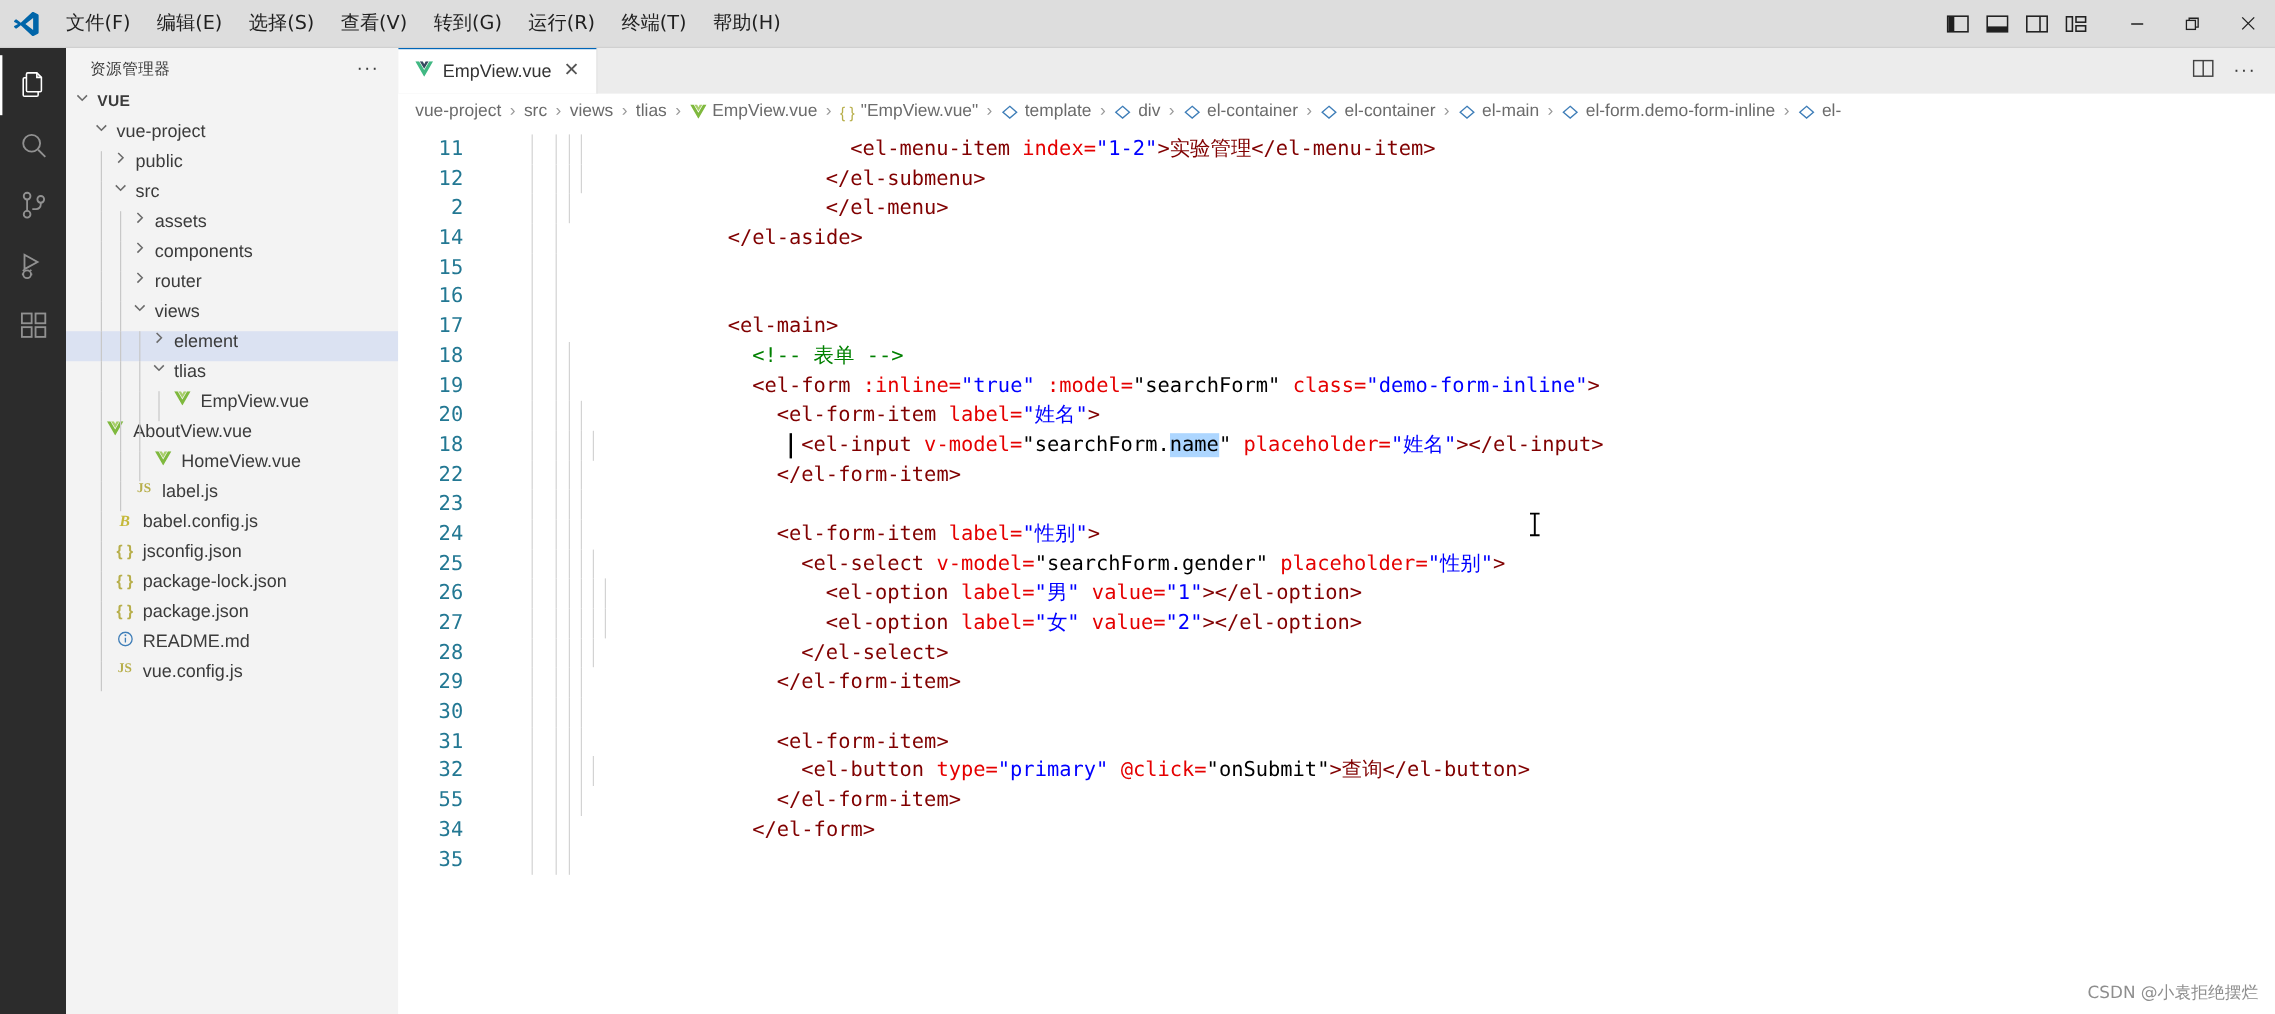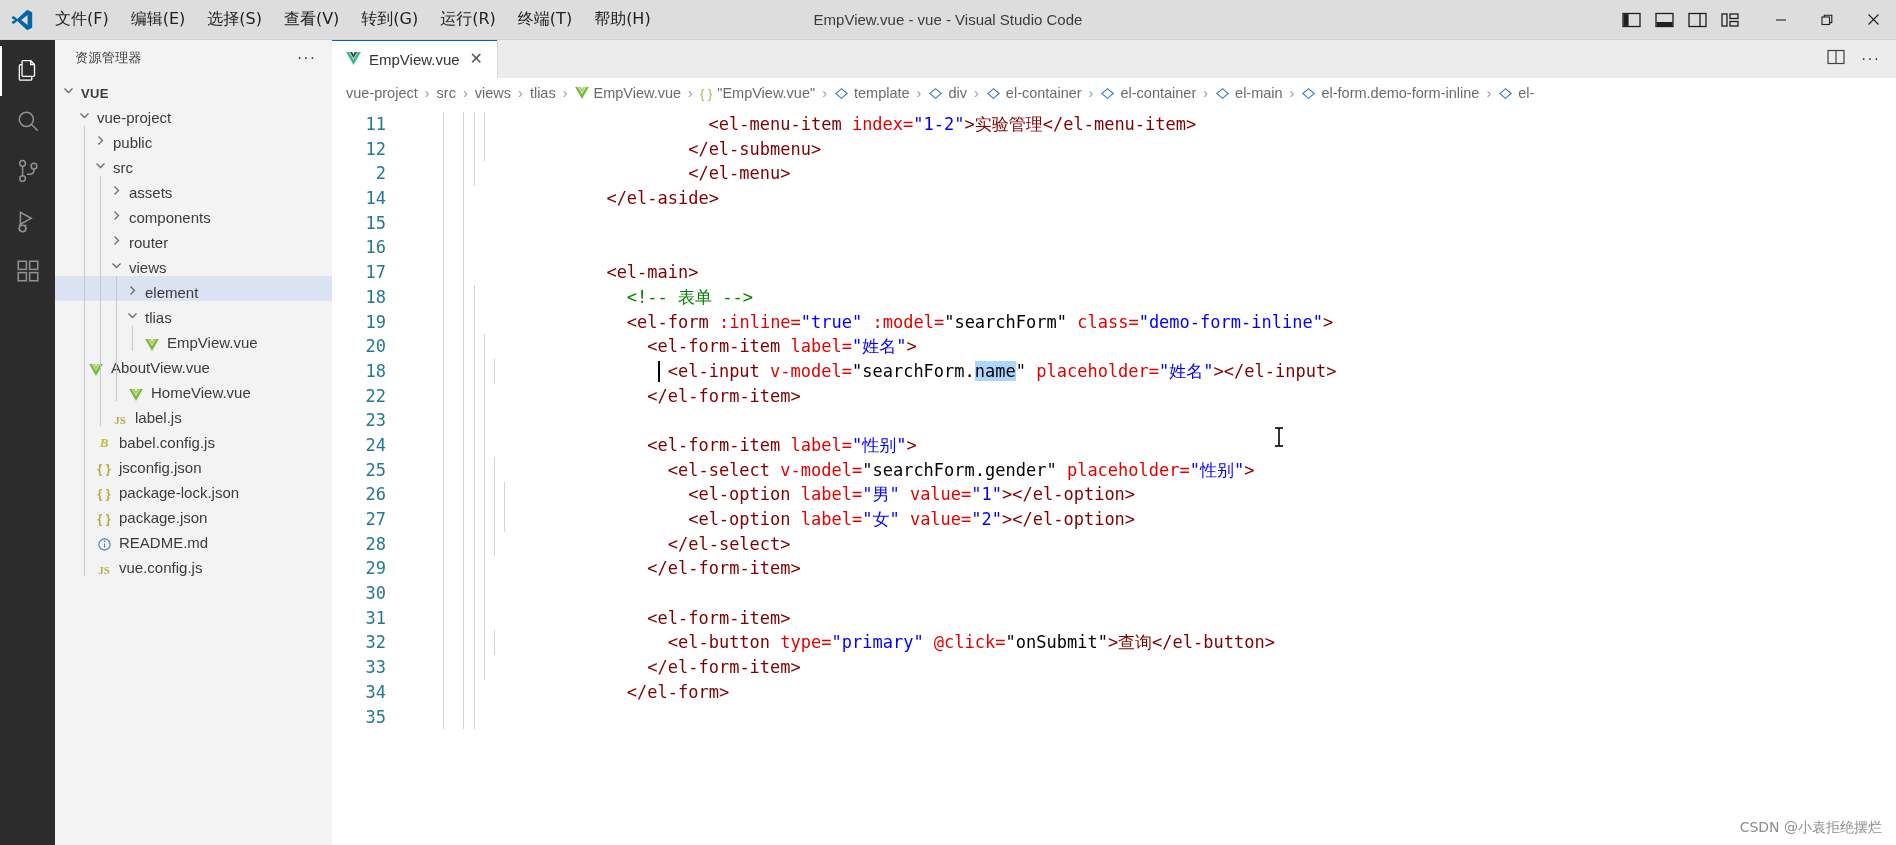--- a/index.html
+++ b/index.html
@@ -63,21 +63,21 @@
     height: 36px; display: flex; align-items: center; justify-content: space-between;
     padding: 0 16px 0 20px;
   }
   .explorer-title {
     font-size: 13px; color: #3b3b3b; letter-spacing: .4px;
     font-family: "DejaVu Sans", "Liberation Sans", sans-serif;
   }
   .dots { font-size: 16px; color: #3b3b3b; cursor: pointer; letter-spacing: 1px; }
   .tree { font-size: 15px; color: #3b3b3b; font-family: "Liberation Sans", sans-serif; }
   .row {
-    height: 25px; display: flex; align-items: flex-end; cursor: pointer; white-space: nowrap;
+    height: 25px; display: flex; align-items: flex-start; cursor: pointer; white-space: nowrap;
     position: relative;
   }
   .row.selected { background: #dbe2f2; }
   .row.root { font-weight: bold; font-size: 13px; letter-spacing: .3px; }
   .chev { width: 16px; height: 16px; display:inline-block; flex:0 0 16px; position: relative; }
   .chev svg { display:block; }
   .ficon { width: 18px; flex: 0 0 18px; display: inline-flex; align-items: center; justify-content: center;
            font-size: 12px; font-weight: bold; margin-right: 4px; }
   .lbl { padding-left: 2px; }
   .guide { position:absolute; top:0; bottom:0; width:1px; background:#c8c8c8; }
@@ -147,21 +147,20 @@
     <div class="menu">
       <div class="menu-item">文件(F)</div>
       <div class="menu-item">编辑(E)</div>
       <div class="menu-item">选择(S)</div>
       <div class="menu-item">查看(V)</div>
       <div class="menu-item">转到(G)</div>
       <div class="menu-item">运行(R)</div>
       <div class="menu-item">终端(T)</div>
       <div class="menu-item">帮助(H)</div>
     </div>
-    <div class="window-title">EmpView.vue - vue - Visual Studio Code</div>
     <div class="title-right">
       <div class="layout-icons">
         <span class="layout-ico">
           <svg width="19" height="16" viewBox="0 0 19 16">
               <rect x="1" y="1.5" width="17" height="13" fill="none" stroke="#1f1f1f" stroke-width="1.3"></rect>
               <rect x="1.6" y="2.1" width="5" height="11.8" fill="#1f1f1f"></rect>
             </svg>
         </span>
         <span class="layout-ico">
           <svg width="19" height="16" viewBox="0 0 19 16">
@@ -584,21 +583,21 @@
             <div class="gline">23</div>
             <div class="gline">24</div>
             <div class="gline">25</div>
             <div class="gline">26</div>
             <div class="gline">27</div>
             <div class="gline">28</div>
             <div class="gline">29</div>
             <div class="gline">30</div>
             <div class="gline">31</div>
             <div class="gline">32</div>
-            <div class="gline">33</div>
+            <div class="gline">55</div>
             <div class="gline">34</div>
             <div class="gline">35</div>
           </div>
         <div class="code" id="code-root"><div class="cline"><span class="ind" style="left:40.88px"></span><span class="ind" style="left:61.32000000000001px"></span><span class="ind" style="left:71.54px"></span><span class="ind" style="left:81.76px"></span><span style="display:inline-block;width:306.6px"></span><span class="t-tag">&lt;el-menu-item</span><span class="t-attr"> index=</span><span class="t-val">"1-2"</span><span class="t-tag">&gt;实验管理&lt;/el-menu-item&gt;</span></div><div class="cline"><span class="ind" style="left:40.88px"></span><span class="ind" style="left:61.32000000000001px"></span><span class="ind" style="left:71.54px"></span><span class="ind" style="left:81.76px"></span><span style="display:inline-block;width:286.16px"></span><span class="t-tag">&lt;/el-submenu&gt;</span></div><div class="cline"><span class="ind" style="left:40.88px"></span><span class="ind" style="left:61.32000000000001px"></span><span class="ind" style="left:71.54px"></span><span style="display:inline-block;width:286.16px"></span><span class="t-tag">&lt;/el-menu&gt;</span></div><div class="cline"><span class="ind" style="left:40.88px"></span><span class="ind" style="left:61.32000000000001px"></span><span style="display:inline-block;width:204.4px"></span><span class="t-tag">&lt;/el-aside&gt;</span></div><div class="cline"><span class="ind" style="left:40.88px"></span><span class="ind" style="left:61.32000000000001px"></span></div><div class="cline"><span class="ind" style="left:40.88px"></span><span class="ind" style="left:61.32000000000001px"></span></div><div class="cline"><span class="ind" style="left:40.88px"></span><span class="ind" style="left:61.32000000000001px"></span><span style="display:inline-block;width:204.4px"></span><span class="t-tag">&lt;el-main&gt;</span></div><div class="cline"><span class="ind" style="left:40.88px"></span><span class="ind" style="left:61.32000000000001px"></span><span class="ind" style="left:71.54px"></span><span style="display:inline-block;width:224.84px"></span><span class="t-cmt">&lt;!-- 表单 --&gt;</span></div><div class="cline"><span class="ind" style="left:40.88px"></span><span class="ind" style="left:61.32000000000001px"></span><span class="ind" style="left:71.54px"></span><span style="display:inline-block;width:224.84px"></span><span class="t-tag">&lt;el-form</span><span class="t-attr"> :inline=</span><span class="t-val">"true"</span><span class="t-attr"> :model=</span><span class="t-plain">"searchForm"</span><span class="t-attr"> class=</span><span class="t-val">"demo-form-inline"</span><span class="t-tag">&gt;</span></div><div class="cline"><span class="ind" style="left:40.88px"></span><span class="ind" style="left:61.32000000000001px"></span><span class="ind" style="left:71.54px"></span><span class="ind" style="left:81.76px"></span><span style="display:inline-block;width:245.28000000000003px"></span><span class="t-tag">&lt;el-form-item</span><span class="t-attr"> label=</span><span class="t-val">"姓名"</span><span class="t-tag">&gt;</span></div><div class="cline"><span class="ind" style="left:40.88px"></span><span class="ind" style="left:61.32000000000001px"></span><span class="ind" style="left:71.54px"></span><span class="ind" style="left:81.76px"></span><span class="ind" style="left:91.98px"></span><span style="display:inline-block;width:265.72px"></span><span class="t-tag">&lt;el-input</span><span class="t-attr"> v-model=</span><span class="t-plain">"searchForm.</span><span class="t-plain sel">name</span><span class="t-plain">"</span><span class="t-attr"> placeholder=</span><span class="t-val">"姓名"</span><span class="t-tag">&gt;&lt;/el-input&gt;</span><span class="caret" style="left:255.50000000000003px;top:2px;height:21px;"></span></div><div class="cline"><span class="ind" style="left:40.88px"></span><span class="ind" style="left:61.32000000000001px"></span><span class="ind" style="left:71.54px"></span><span class="ind" style="left:81.76px"></span><span style="display:inline-block;width:245.28000000000003px"></span><span class="t-tag">&lt;/el-form-item&gt;</span></div><div class="cline"><span class="ind" style="left:40.88px"></span><span class="ind" style="left:61.32000000000001px"></span><span class="ind" style="left:71.54px"></span><span class="ind" style="left:81.76px"></span></div><div class="cline"><span class="ind" style="left:40.88px"></span><span class="ind" style="left:61.32000000000001px"></span><span class="ind" style="left:71.54px"></span><span class="ind" style="left:81.76px"></span><span style="display:inline-block;width:245.28000000000003px"></span><span class="t-tag">&lt;el-form-item</span><span class="t-attr"> label=</span><span class="t-val">"性别"</span><span class="t-tag">&gt;</span></div><div class="cline"><span class="ind" style="left:40.88px"></span><span class="ind" style="left:61.32000000000001px"></span><span class="ind" style="left:71.54px"></span><span class="ind" style="left:81.76px"></span><span class="ind" style="left:91.98px"></span><span style="display:inline-block;width:265.72px"></span><span class="t-tag">&lt;el-select</span><span class="t-attr"> v-model=</span><span class="t-plain">"searchForm.gender"</span><span class="t-attr"> placeholder=</span><span class="t-val">"性别"</span><span class="t-tag">&gt;</span></div><div class="cline"><span class="ind" style="left:40.88px"></span><span class="ind" style="left:61.32000000000001px"></span><span class="ind" style="left:71.54px"></span><span class="ind" style="left:81.76px"></span><span class="ind" style="left:91.98px"></span><span class="ind" style="left:102.2px"></span><span style="display:inline-block;width:286.16px"></span><span class="t-tag">&lt;el-option</span><span class="t-attr"> label=</span><span class="t-val">"男"</span><span class="t-attr"> value=</span><span class="t-val">"1"</span><span class="t-tag">&gt;&lt;/el-option&gt;</span></div><div class="cline"><span class="ind" style="left:40.88px"></span><span class="ind" style="left:61.32000000000001px"></span><span class="ind" style="left:71.54px"></span><span class="ind" style="left:81.76px"></span><span class="ind" style="left:91.98px"></span><span class="ind" style="left:102.2px"></span><span style="display:inline-block;width:286.16px"></span><span class="t-tag">&lt;el-option</span><span class="t-attr"> label=</span><span class="t-val">"女"</span><span class="t-attr"> value=</span><span class="t-val">"2"</span><span class="t-tag">&gt;&lt;/el-option&gt;</span></div><div class="cline"><span class="ind" style="left:40.88px"></span><span class="ind" style="left:61.32000000000001px"></span><span class="ind" style="left:71.54px"></span><span class="ind" style="left:81.76px"></span><span class="ind" style="left:91.98px"></span><span style="display:inline-block;width:265.72px"></span><span class="t-tag">&lt;/el-select&gt;</span></div><div class="cline"><span class="ind" style="left:40.88px"></span><span class="ind" style="left:61.32000000000001px"></span><span class="ind" style="left:71.54px"></span><span class="ind" style="left:81.76px"></span><span style="display:inline-block;width:245.28000000000003px"></span><span class="t-tag">&lt;/el-form-item&gt;</span></div><div class="cline"><span class="ind" style="left:40.88px"></span><span class="ind" style="left:61.32000000000001px"></span><span class="ind" style="left:71.54px"></span><span class="ind" style="left:81.76px"></span></div><div class="cline"><span class="ind" style="left:40.88px"></span><span class="ind" style="left:61.32000000000001px"></span><span class="ind" style="left:71.54px"></span><span class="ind" style="left:81.76px"></span><span style="display:inline-block;width:245.28000000000003px"></span><span class="t-tag">&lt;el-form-item&gt;</span></div><div class="cline"><span class="ind" style="left:40.88px"></span><span class="ind" style="left:61.32000000000001px"></span><span class="ind" style="left:71.54px"></span><span class="ind" style="left:81.76px"></span><span class="ind" style="left:91.98px"></span><span style="display:inline-block;width:265.72px"></span><span class="t-tag">&lt;el-button</span><span class="t-attr"> type=</span><span class="t-val">"primary"</span><span class="t-attr"> @click=</span><span class="t-plain">"onSubmit"</span><span class="t-tag">&gt;查询&lt;/el-button&gt;</span></div><div class="cline"><span class="ind" style="left:40.88px"></span><span class="ind" style="left:61.32000000000001px"></span><span class="ind" style="left:71.54px"></span><span class="ind" style="left:81.76px"></span><span style="display:inline-block;width:245.28000000000003px"></span><span class="t-tag">&lt;/el-form-item&gt;</span></div><div class="cline"><span class="ind" style="left:40.88px"></span><span class="ind" style="left:61.32000000000001px"></span><span class="ind" style="left:71.54px"></span><span style="display:inline-block;width:224.84px"></span><span class="t-tag">&lt;/el-form&gt;</span></div><div class="cline"><span class="ind" style="left:40.88px"></span><span class="ind" style="left:61.32000000000001px"></span><span class="ind" style="left:71.54px"></span></div></div>
         <div class="mouse-cursor" style="left:941px; top:318px;">
           <svg width="12" height="22" viewBox="0 0 12 22">
               <line x1="6" y1="2" x2="6" y2="20" stroke="#000" stroke-width="1.6"></line>
               <line x1="2" y1="2" x2="10" y2="2" stroke="#000" stroke-width="1.6"></line>
               <line x1="2" y1="20" x2="10" y2="20" stroke="#000" stroke-width="1.6"></line>
             </svg>

